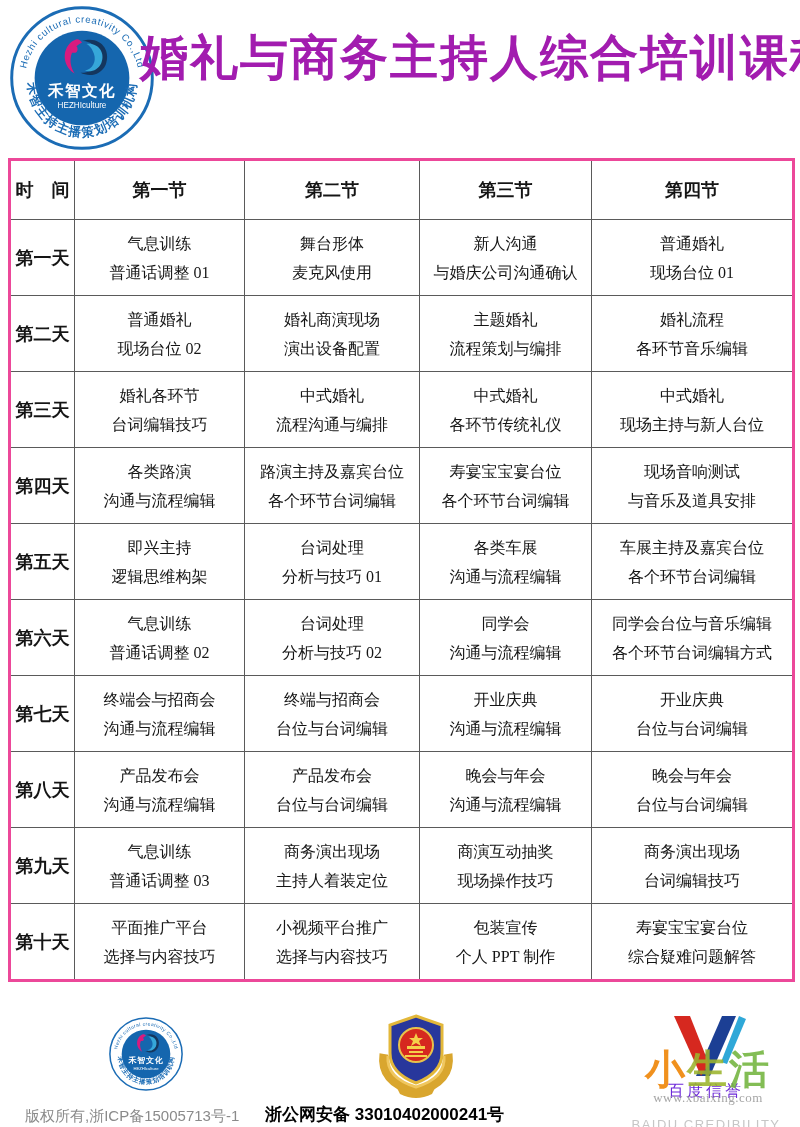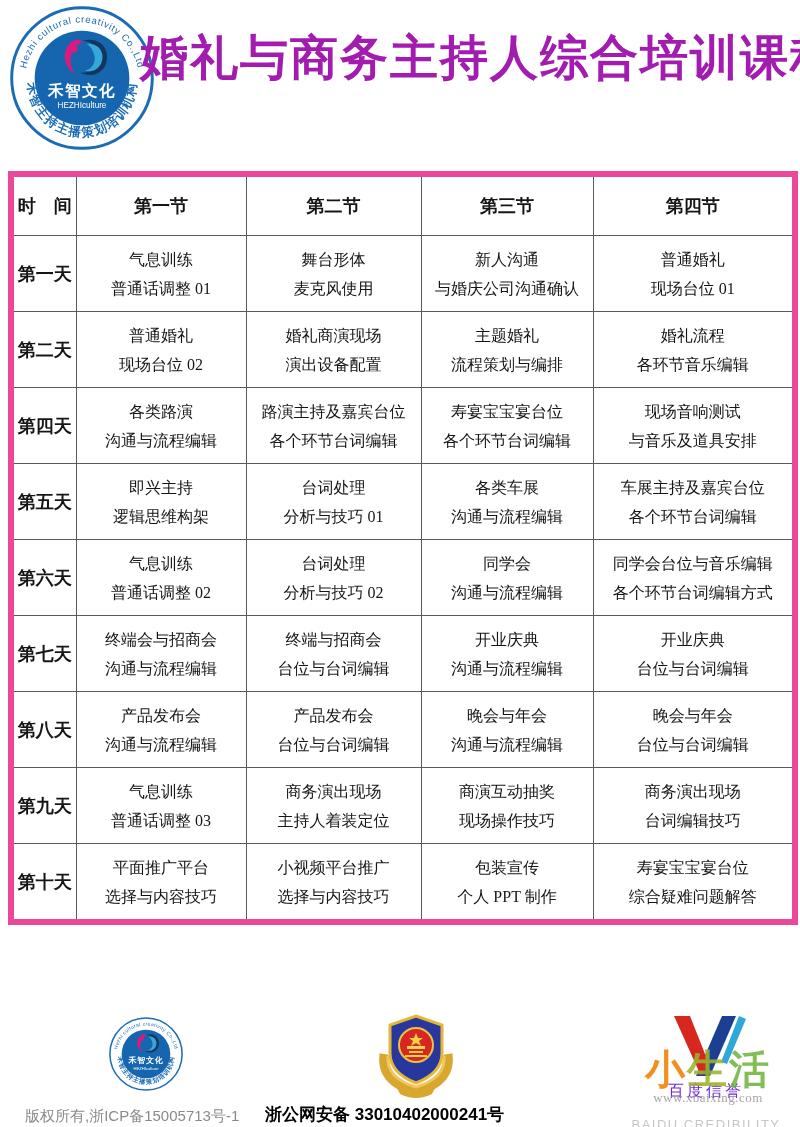--- a/index.html
+++ b/index.html
@@ -6,23 +6,23 @@
   .page{position:relative;width:800px;height:1127px;background:#fff;overflow:hidden;
         font-family:"Liberation Sans",sans-serif;color:#111;}
 
   
   .logo-main{position:absolute;left:8px;top:4px;}
   .page-title{position:absolute;left:140px;top:26px;width:640px;text-align:right;
               font-size:48px;font-weight:bold;letter-spacing:2px;color:#a21caf;
               font-family:"Liberation Sans",sans-serif;white-space:nowrap;}
 
   
-  table.course{position:absolute;left:8px;top:171px;width:784px;border-collapse:collapse;
+  table.course{position:absolute;left:8px;top:158px;width:784px;border-collapse:collapse;
                table-layout:fixed;font-family:"Liberation Serif",serif;color:#151515;
-               border:6px solid #ec4899;}
+               border:3px solid #ec4899;}
   table.course th,table.course td{border:1px solid #5a5a5a;text-align:center;
                vertical-align:middle;padding:0;background:#fff;}
   table.course th{height:58px;font-size:18px;font-weight:bold;}
   table.course td{height:75px;}
   td.day{font-size:18px;font-weight:bold;}
   .cl{font-size:16px;line-height:29px;white-space:nowrap;}
 
   
   .logo-foot{position:absolute;left:108px;top:1016px;}
   .copyright{position:absolute;left:25px;top:1107px;width:320px;text-align:left;
@@ -130,20 +130,39 @@
       <td>
             <div class="cl l1">主题婚礼</div>
             <div class="cl l2">流程策划与编排</div>
           </td>
       <td>
             <div class="cl l1">婚礼流程</div>
             <div class="cl l2">各环节音乐编辑</div>
           </td>
     </tr>
         <tr>
+      <td class="day">第三天</td>
+      <td>
+            <div class="cl l1">婚礼各环节</div>
+            <div class="cl l2">台词编辑技巧</div>
+          </td>
+      <td>
+            <div class="cl l1">中式婚礼</div>
+            <div class="cl l2">流程沟通与编排</div>
+          </td>
+      <td>
+            <div class="cl l1">中式婚礼</div>
+            <div class="cl l2">各环节传统礼仪</div>
+          </td>
+      <td>
+            <div class="cl l1">中式婚礼</div>
+            <div class="cl l2">现场主持与新人台位</div>
+          </td>
+    </tr>
+        <tr>
       <td class="day">第四天</td>
       <td>
             <div class="cl l1">各类路演</div>
             <div class="cl l2">沟通与流程编辑</div>
           </td>
       <td>
             <div class="cl l1">路演主持及嘉宾台位</div>
             <div class="cl l2">各个环节台词编辑</div>
           </td>
       <td>

